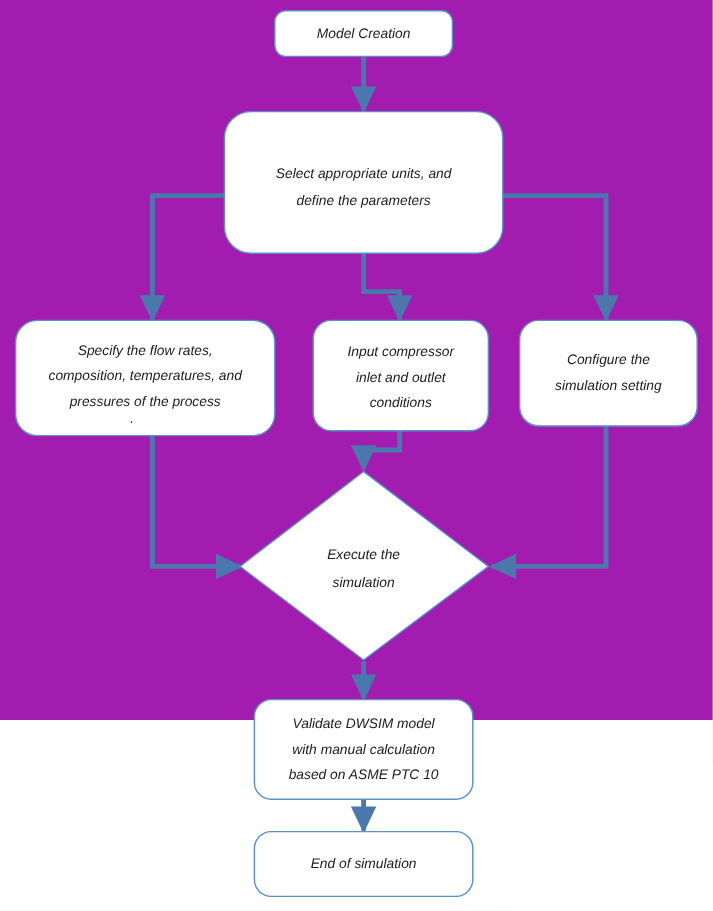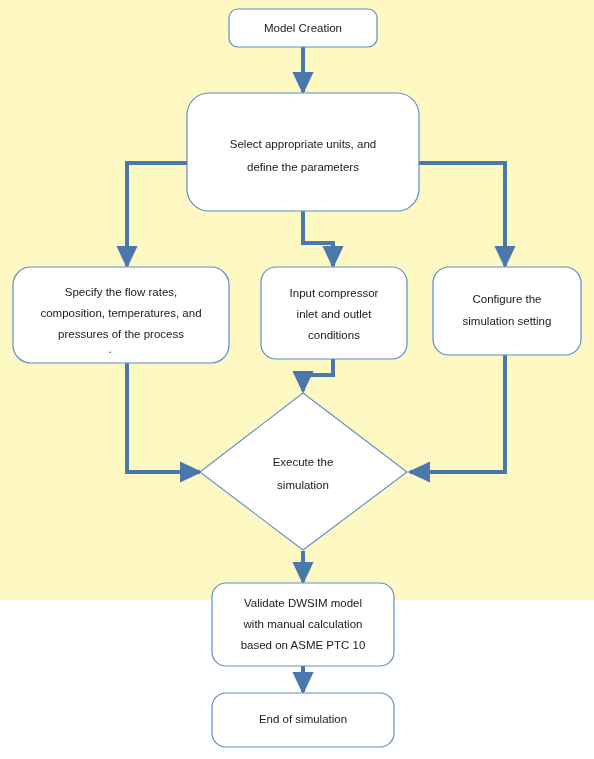--- a/index.html
+++ b/index.html
@@ -10,21 +10,22 @@
   body {
     width: 594px;
     height: 759px;
     font-family: "Liberation Sans", sans-serif;
     overflow: hidden;
   }
   #flowchart-root {
     position: relative;
     width: 594px;
     height: 600px;
-    background: #fef9c3;
+    background: #a21caf;
+    font-style: italic;
   }
   svg#flow-canvas {
     position: absolute;
     top: 0;
     left: 0;
     width: 594px;
     height: 759px;
   }
   .node-box {
     fill: #ffffff;

